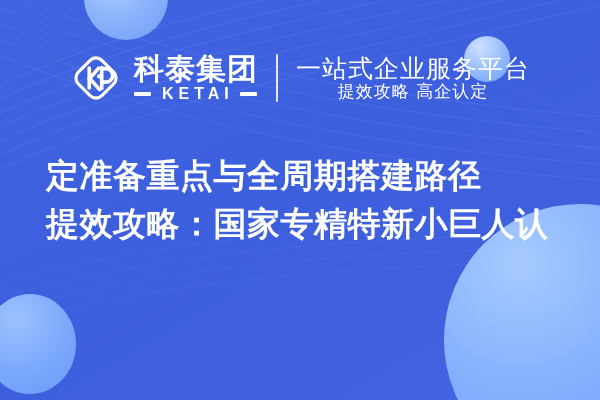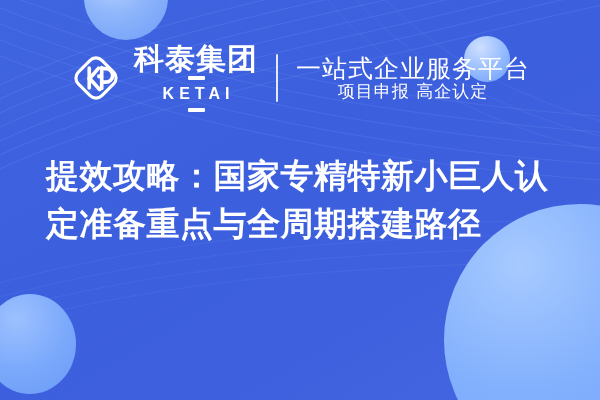--- a/index.html
+++ b/index.html
@@ -97,22 +97,20 @@
     font-weight: 700;
     letter-spacing: 1px;
     line-height: 1;
     white-space: nowrap;
   }
   .brand-en-row {
     display: flex;
     align-items: center;
     gap: 6px;
     width: 100%;
-    justify-content: center;
-    flex-direction: column;
   }
   .brand-dash {
     display: block;
     width: 17px;
     height: 4px;
     background: #ffffff;
     border-radius: 1px;
   }
   .brand-en {
     color: #ffffff;
@@ -237,23 +235,23 @@
           <span class="brand-en">KETAI</span>
           <span class="brand-dash"></span>
         </div>
       </div>
     </div>
 
     <div class="divider"></div>
 
     <div class="taglines">
       <div class="tagline-main">一站式企业服务平台</div>
-      <div class="tagline-sub">项目申报 高企认定</div>
+      <div class="tagline-sub">提效攻略 高企认定</div>
     </div>
 
   </div>
 
   <div class="title-wrap">
+    <div class="title">定准备重点与全周期搭建路径</div>
     <div class="title">提效攻略：国家专精特新小巨人认</div>
-    <div class="title">定准备重点与全周期搭建路径</div>
   </div>
 
 </div>
 
 </body></html>

